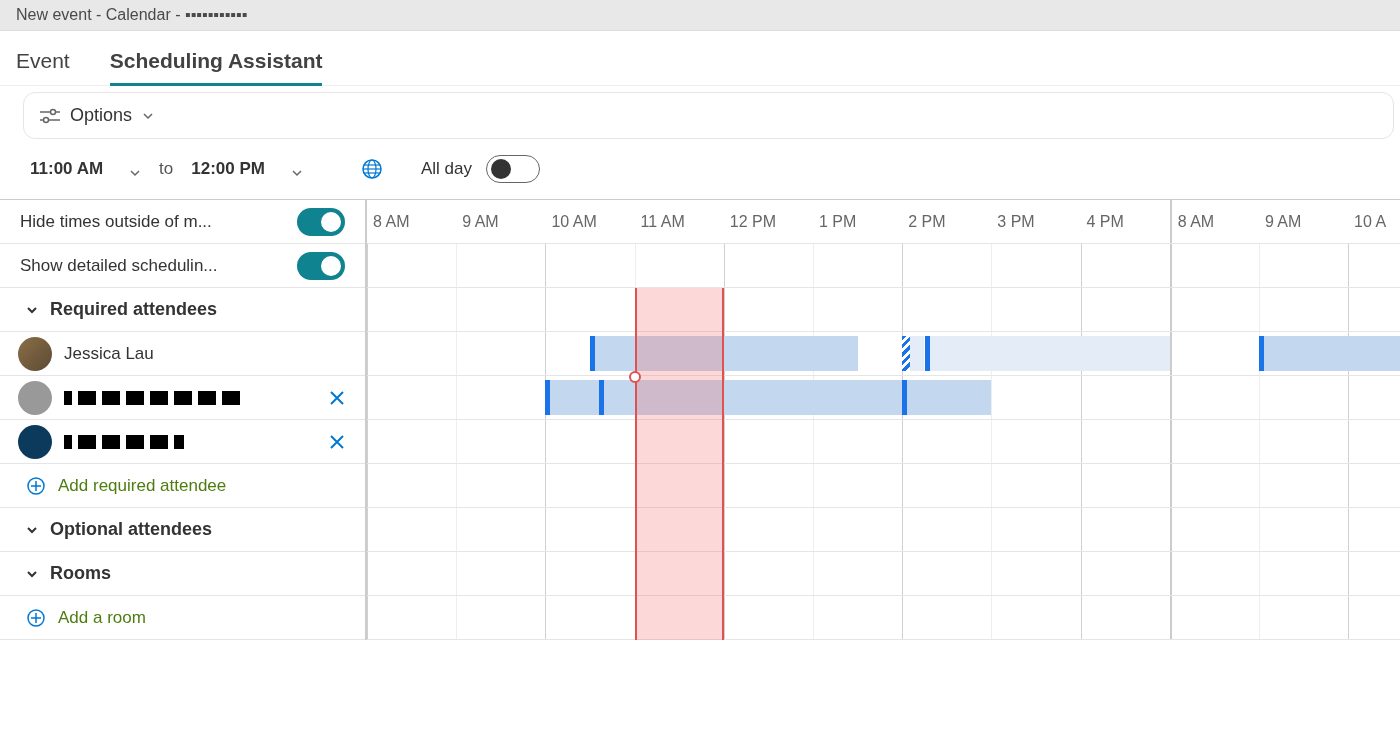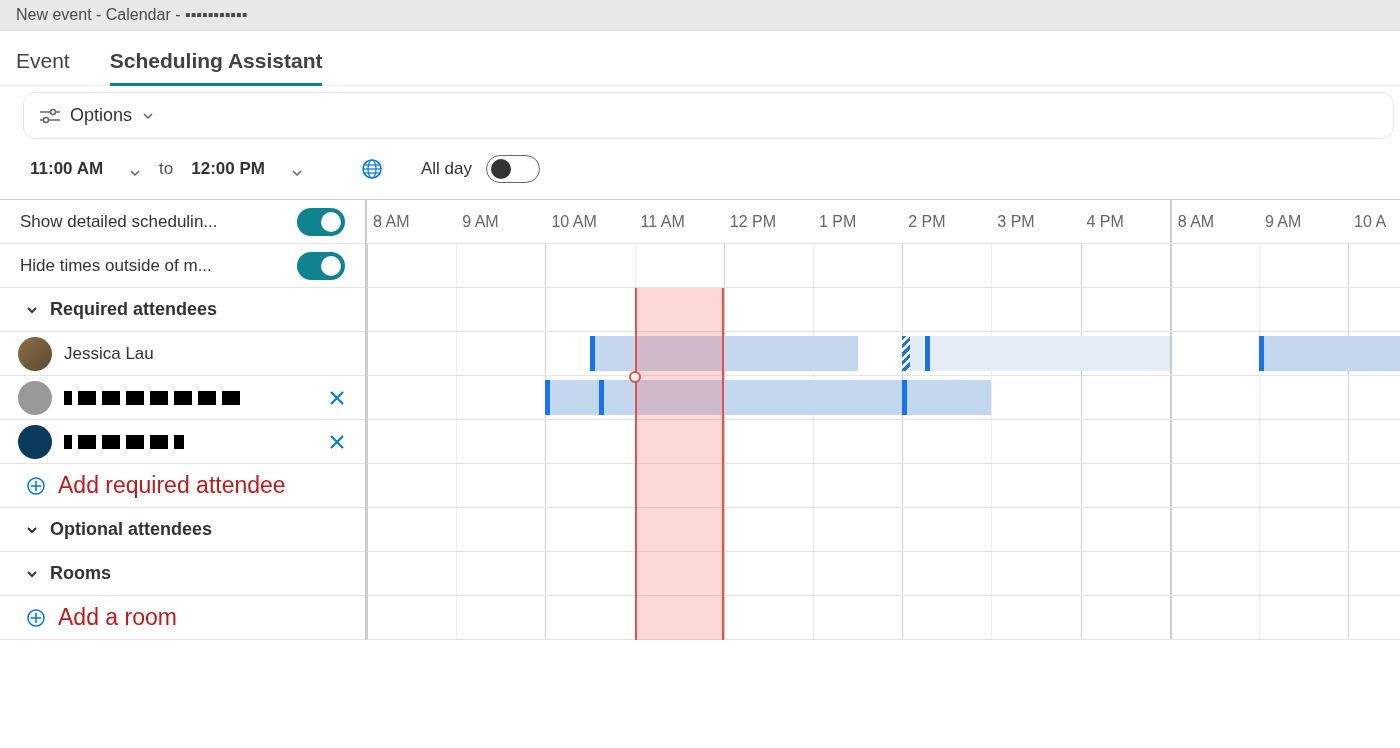--- a/index.html
+++ b/index.html
@@ -160,24 +160,24 @@
   width: 20px; height: 20px;
   cursor: pointer;
   color: #0078d4;
 }
 .add-row {
   display: flex;
   align-items: center;
   gap: 12px;
   height: 44px;
   padding: 0 26px;
-  color: #b91c1c;
-  border-bottom: 1px solid #e5e5e5;
-  cursor: pointer;
-  font-size: 23px;
+  color: #4d7c0f;
+  border-bottom: 1px solid #e5e5e5;
+  cursor: pointer;
+  font-size: 17px;
 }
 .plus-circle { width: 20px; height: 20px; }
 .timeline {
   flex: 1;
   position: relative;
   overflow: hidden;
 }
 .day-headers {
   display: flex;
   height: 44px;
@@ -320,27 +320,27 @@
     <span>All day</span>
     <div class="toggle">
         <div class="knob"></div>
       </div>
   </div>
 </div>
 
 <div class="grid-wrap">
   <div class="sidebar">
     <div class="sb-row header">
-      <span class="label">Show detailed schedulin...</span>
+      <span class="label">Hide times outside of m...</span>
       <div class="toggle-sm on">
           <div class="knob"></div>
         </div>
     </div>
     <div class="sb-row header">
-      <span class="label">Hide times outside of m...</span>
+      <span class="label">Show detailed schedulin...</span>
       <div class="toggle-sm on">
           <div class="knob"></div>
         </div>
     </div>
     <div class="section-head">
       <svg class="chev-down" viewBox="0 0 12 12">
           <path d="M2 4l4 4 4-4" stroke="#333" stroke-width="2" fill="none"></path>
         </svg>
       <span>Required attendees</span>
     </div>

